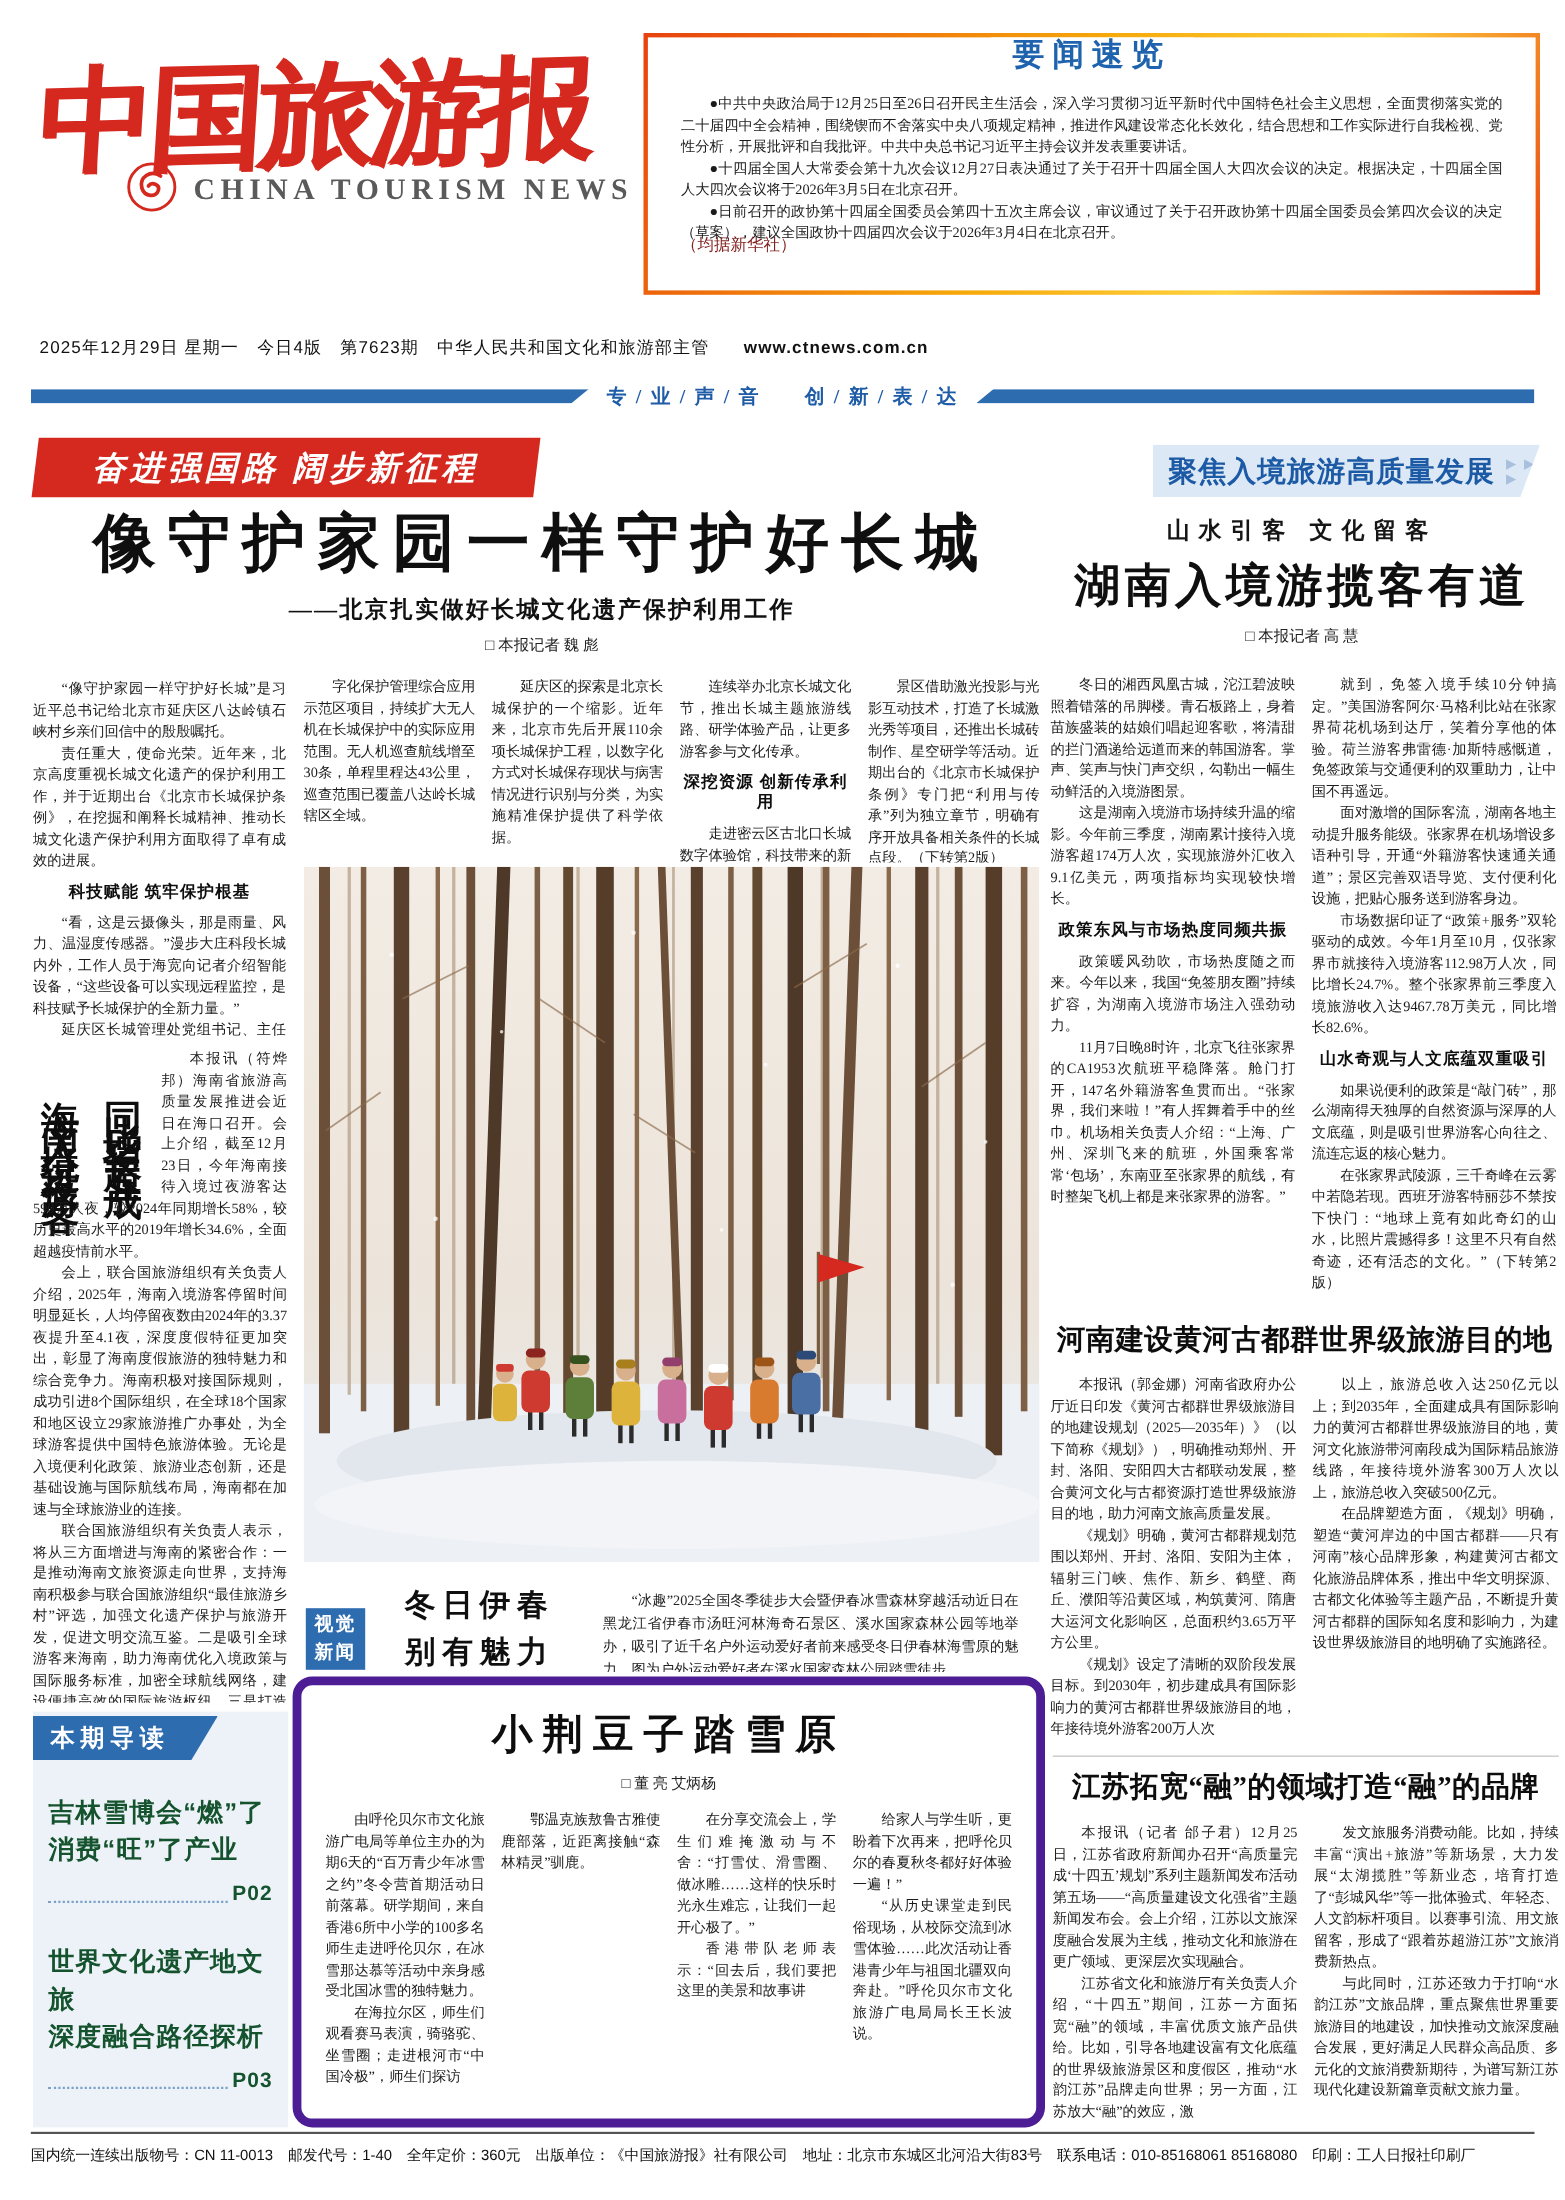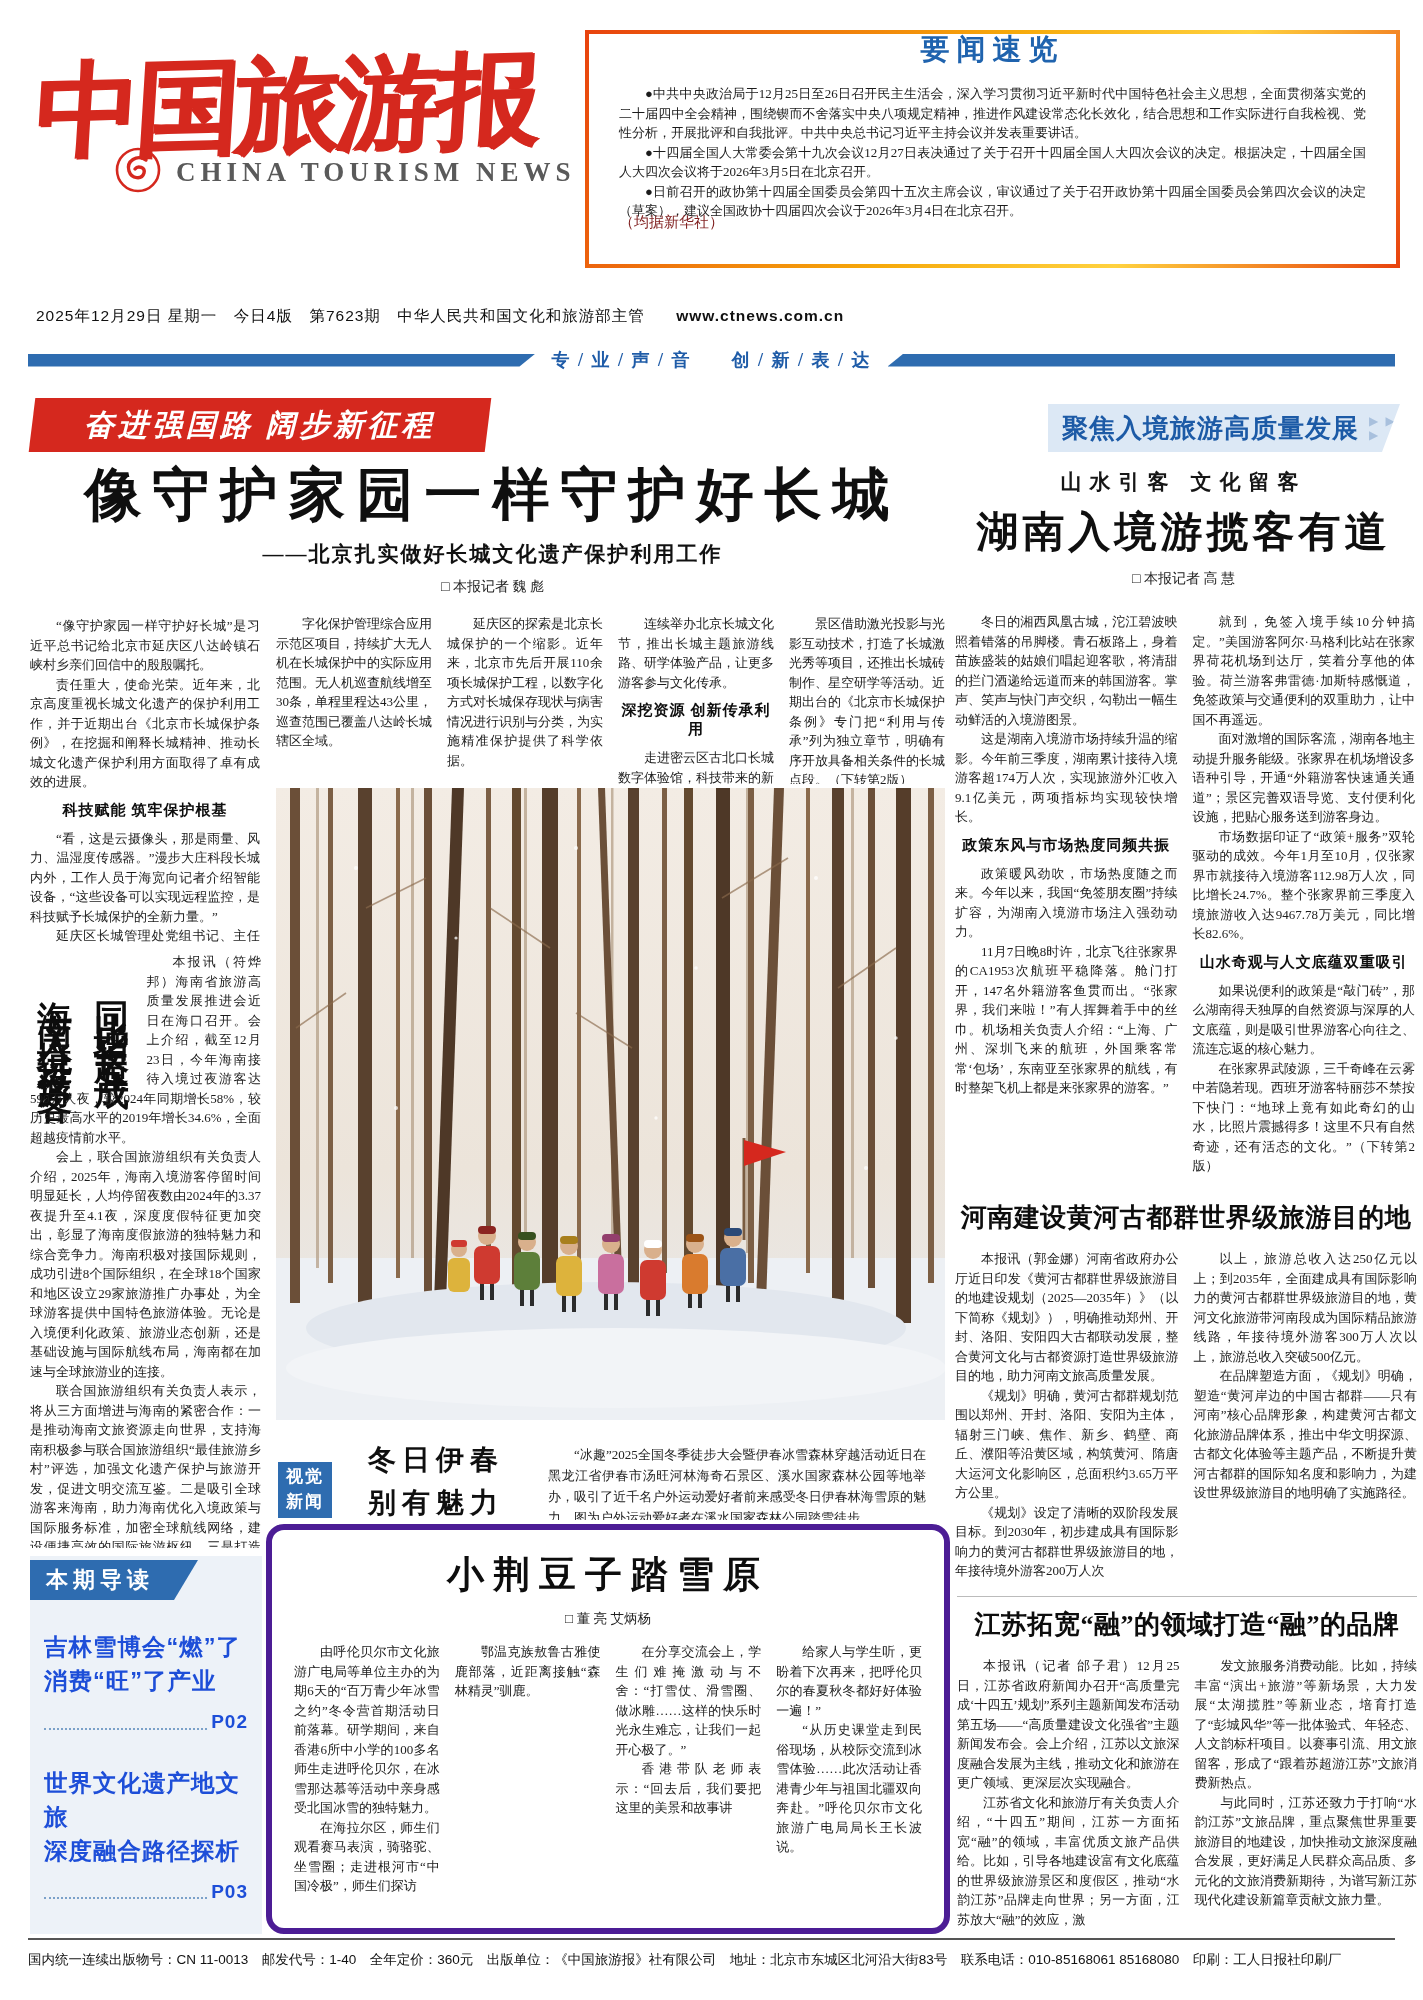--- a/index.html
+++ b/index.html
@@ -85,38 +85,38 @@
              font-family:"Liberation Sans",sans-serif;font-weight:bold;font-size:17px;line-height:1.45;
              display:flex;align-items:center;justify-content:center;text-align:center;letter-spacing:2px;
              padding:2px;box-sizing:border-box;}
   .cap-title{position:absolute;left:92px;top:12px;font-size:28px;font-weight:900;letter-spacing:6px;
              line-height:1.55;color:#0f0f0f;white-space:nowrap;}
   .cap-text{position:absolute;left:256px;top:2px;width:410px;font-size:13px;line-height:1.62;}
   .cap-text p{margin:16px;text-indent:2em;text-align:justify;color:#222;}
   .cap-credit{text-align:right;font-weight:bold;font-family:"Liberation Sans",sans-serif;font-size:13px;margin-top:1px;}
 
   
-  #redbox{left:266px;top:1524px;width:684px;height:410px;border:6px solid #4c1d95;border-radius:18px;
+  #redbox{left:266px;top:1524px;width:684px;height:410px;border:8px solid #4c1d95;border-radius:18px;
           box-sizing:border-box;padding:20px 22px 12px;}
   .xj-h1{text-align:center;font-size:37px;font-weight:900;letter-spacing:9px;color:#0d0d0d;}
   .xj-by{text-align:center;font-size:13.5px;margin:10px 0 14px;color:#222;}
 
   
   #henan{left:955px;top:1200px;width:462px;height:388px;}
   .sec-h1{text-align:center;font-size:26px;font-weight:900;letter-spacing:0.5px;color:#0d0d0d;white-space:nowrap;}
   .sec-body{margin-top:14px;}
   #jiangsu{left:957px;top:1596px;width:460px;height:336px;border-top:1px solid #bbb;padding-top:10px;box-sizing:border-box;}
 
   
   #guide{left:30px;top:1556px;width:232px;height:378px;background:#edf2f8;box-sizing:border-box;padding:4px 14px 10px;}
   .guide-head{width:168px;height:40px;margin-left:-14px;background:#2e6cb0;color:#fff;
               font-family:"Liberation Sans",sans-serif;font-size:22px;font-weight:bold;letter-spacing:5px;
               display:flex;align-items:center;padding-left:16px;box-sizing:border-box;
               clip-path:polygon(0 0,100% 0,calc(100% - 24px) 100%,0 100%);}
-  .guide-item{margin-top:30px;font-family:"Liberation Sans",sans-serif;color:#1d4ed8;font-weight:bold;
+  .guide-item{margin-top:30px;font-family:"Liberation Sans",sans-serif;color:#14532d;font-weight:bold;
               font-size:23.5px;line-height:1.45;letter-spacing:1px;}
   .guide-dot{display:flex;align-items:flex-end;margin-top:10px;}
   .guide-dot .dots{flex:1;border-bottom:2px dotted #7ba1c9;margin-bottom:6px;}
   .guide-dot .pg{font-size:19px;margin-left:4px;}
 
   
   #footer{left:28px;top:1938px;width:1367px;height:44px;border-top:2px solid #555;padding-top:11px;
           font-family:"Liberation Sans",sans-serif;font-size:13.5px;color:#111;white-space:nowrap;box-sizing:border-box;}
 </style>
 </head>

